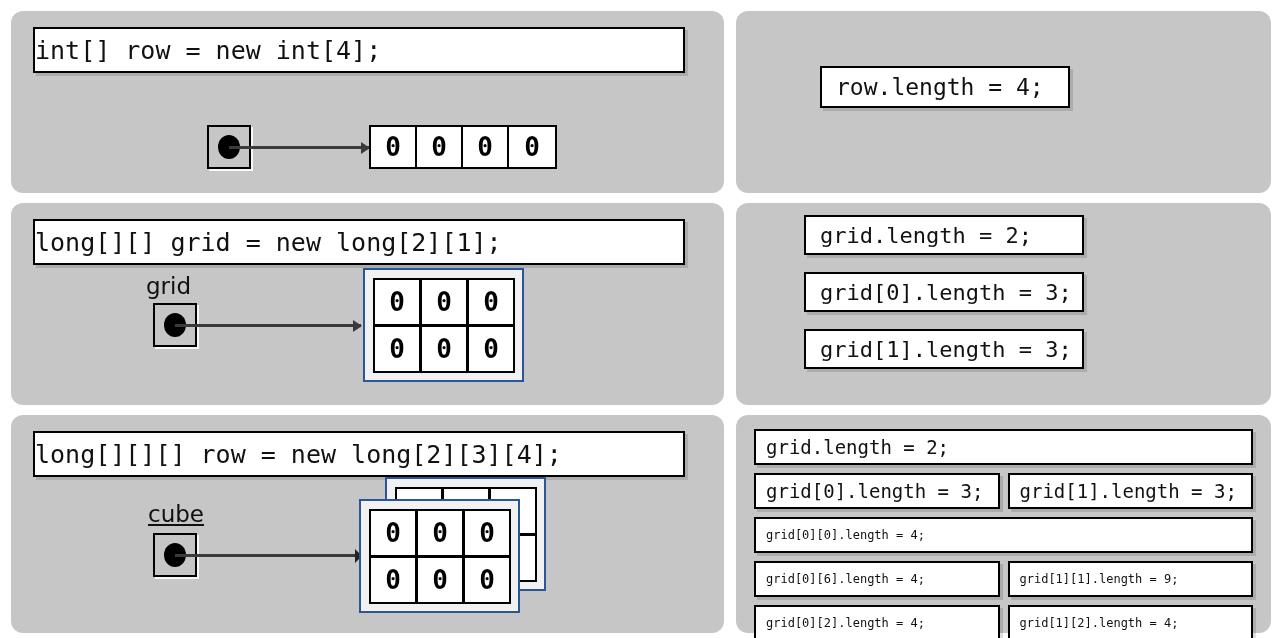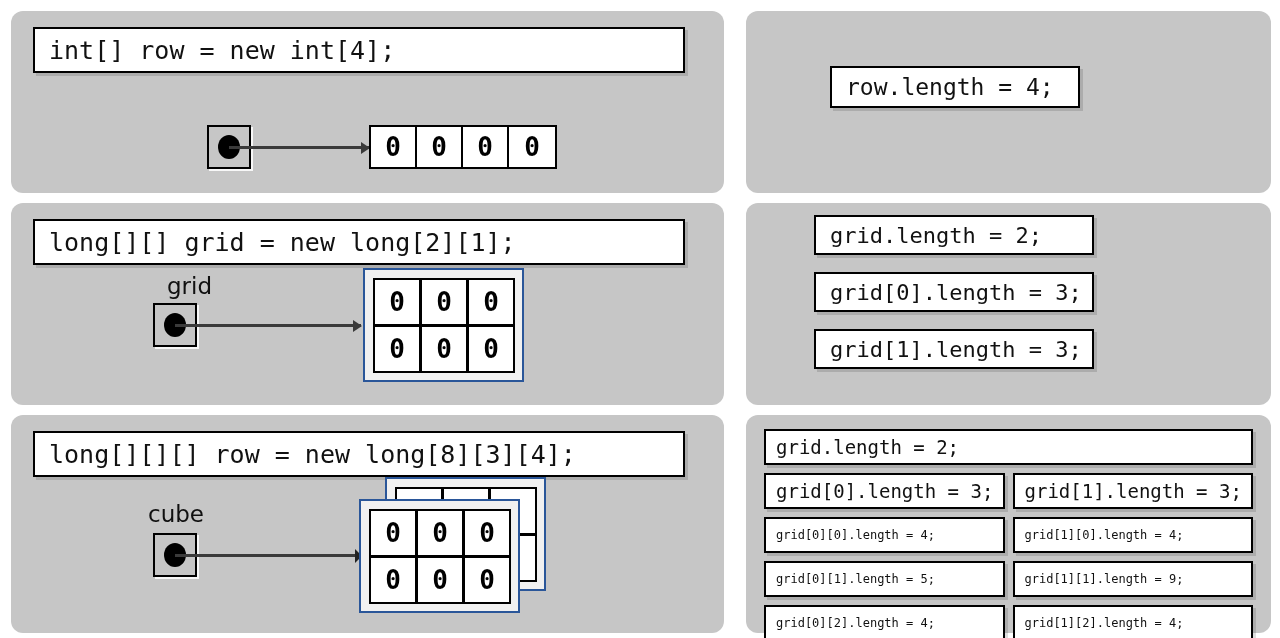--- a/index.html
+++ b/index.html
@@ -22,39 +22,38 @@
 
   
   .panel{
     position:relative;
     margin:5px;
     background:#c6c6c6;
     border-radius:12px;
     box-sizing:border-box;
   }
   .panel-left{ margin-right:6px; }
-  .panel-right{ margin-left:16px; }
+  .panel-right{ margin-left:6px; }
 
   
   .codebox{
     position:absolute;
     background:#ffffff;
     border:2px solid #000000;
     box-sizing:border-box;
     display:flex;
     align-items:center;
     box-shadow:3px 3px 0 rgba(0,0,0,0.13);
     font-family:"DejaVu Sans Mono", monospace;
     color:#111111;
     white-space:pre;
   }
   .decl{
     left:22px; right:39px; top:16px; height:46px;
     font-size:25px;
-    padding-left:14px;
   }
 
   
   .lenbox{
     position:absolute;
     background:#ffffff;
     border:2px solid #000000;
     box-sizing:border-box;
     display:flex;
     align-items:center;
@@ -211,21 +210,21 @@
     </div>
   </div>
 
   <div class="panel panel-right">
     <div class="lenbox big" style="left:84px;top:55px;width:250px;height:42px;font-size:23px;">row.length = 4;</div>
   </div>
 
   <div class="panel panel-left">
     <div class="codebox decl">long[][] grid = new long[2][1];</div>
 
-    <div class="varlabel" style="left:156px;top:72px;">grid</div>
+    <div class="varlabel" style="left:135px;top:72px;">grid</div>
 
     <div class="ptrbox" style="left:142px;top:100px;">
       <div class="ptrdot"></div>
     </div>
 
     <div class="arrow" style="left:164px;top:121px;width:186px;"></div>
 
     <div class="gridframe" style="left:352px;top:65px;">
       <div class="gridrows">
         <div class="grow">
@@ -242,23 +241,23 @@
     </div>
   </div>
 
   <div class="panel panel-right">
     <div class="lenbox big" style="left:68px;top:12px;width:280px;height:40px;font-size:22px;">grid.length = 2;</div>
     <div class="lenbox big" style="left:68px;top:69px;width:280px;height:40px;font-size:22px;">grid[0].length = 3;</div>
     <div class="lenbox big" style="left:68px;top:126px;width:280px;height:40px;font-size:22px;">grid[1].length = 3;</div>
   </div>
 
   <div class="panel panel-left">
-    <div class="codebox decl">long[][][] row = new long[8][3][4];</div>
-
-    <div class="varlabel" style="left:137px;top:88px;">cube</div>
+    <div class="codebox decl">long[][][] row = new long[2][3][4];</div>
+
+    <div class="varlabel" style="left:137px;top:88px;text-decoration:underline;">cube</div>
 
     <div class="ptrbox" style="left:142px;top:118px;">
       <div class="ptrdot"></div>
     </div>
 
     <div class="arrow arrow-stub" style="left:164px;top:139px;width:186px;"></div>
 
     <div class="cube" style="left:348px;top:62px;width:190px;height:150px;">
 
       <div class="layer-back" style="left:26px;top:0px;">
@@ -297,24 +296,23 @@
     <div class="len-grid">
       <div class="len-row">
         <div class="len-cell wide big">grid.length = 2;</div>
       </div>
       <div class="len-row">
         <div class="len-cell big">grid[0].length = 3;</div>
         <div class="len-cell big">grid[1].length = 3;</div>
       </div>
       <div class="len-row">
         <div class="len-cell">grid[0][0].length = 4;</div>
-        <div class="len-cell">grid[1][0].length = 4;</div>
-      </div>
-      <div class="len-row">
-        <div class="len-cell">grid[0][1].length = 5;</div>
+      </div>
+      <div class="len-row">
+        <div class="len-cell">grid[0][6].length = 4;</div>
         <div class="len-cell">grid[1][1].length = 9;</div>
       </div>
       <div class="len-row">
         <div class="len-cell">grid[0][2].length = 4;</div>
         <div class="len-cell">grid[1][2].length = 4;</div>
       </div>
     </div>
   </div>
 
 </div>

